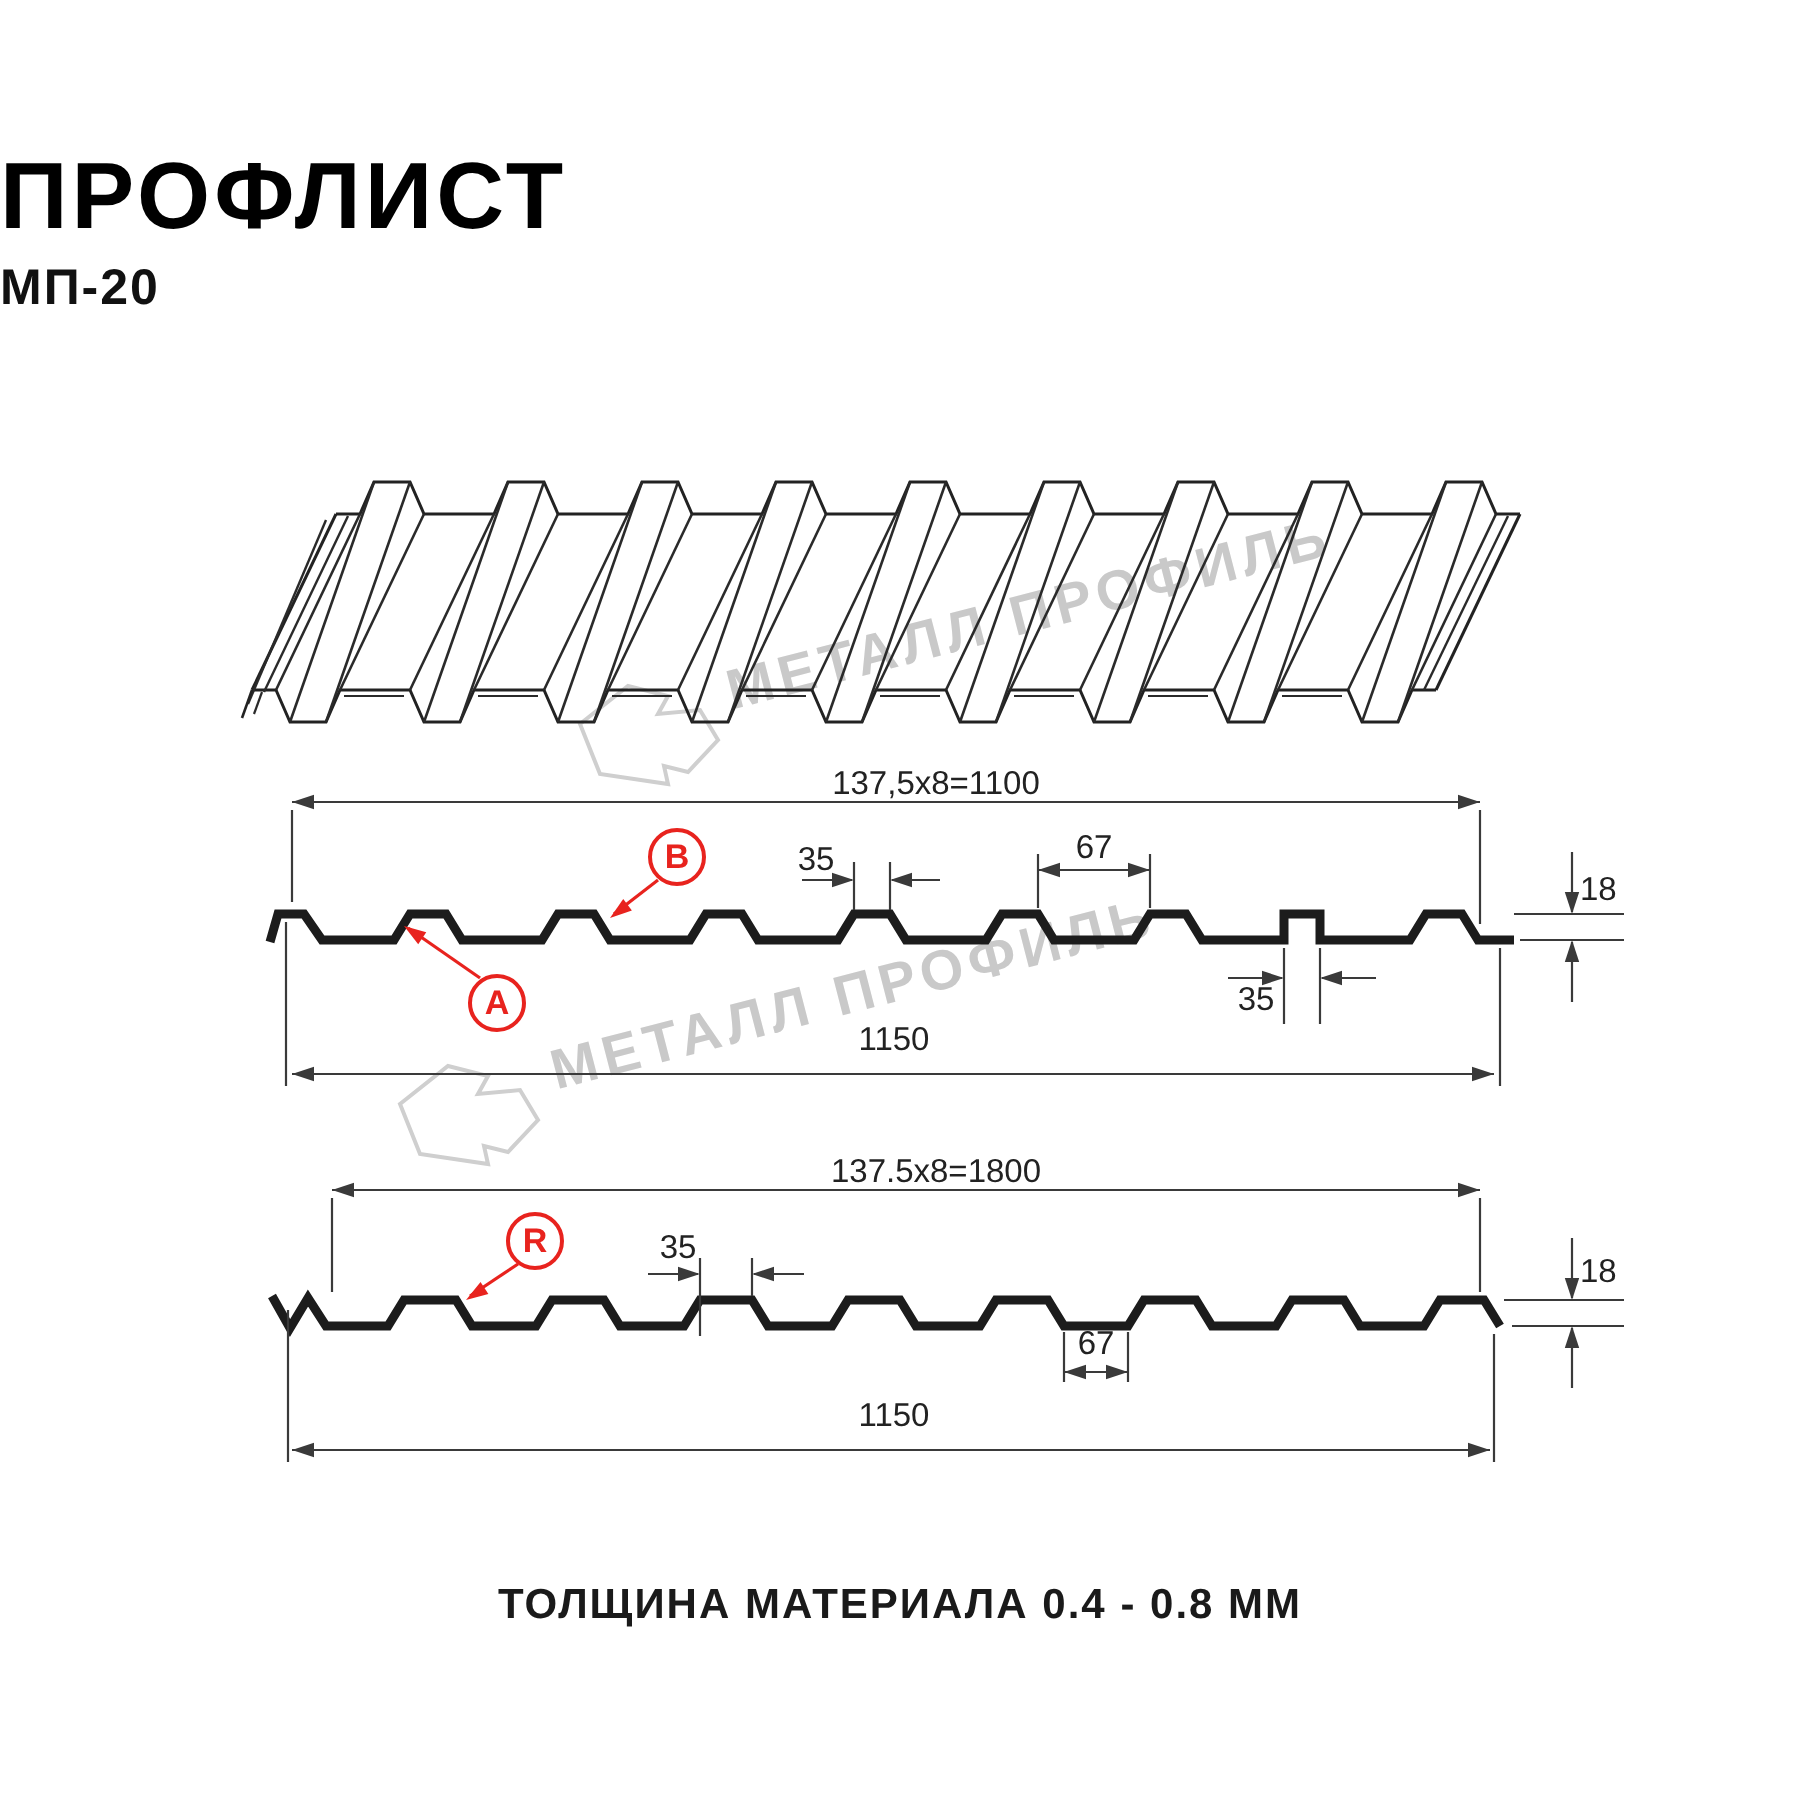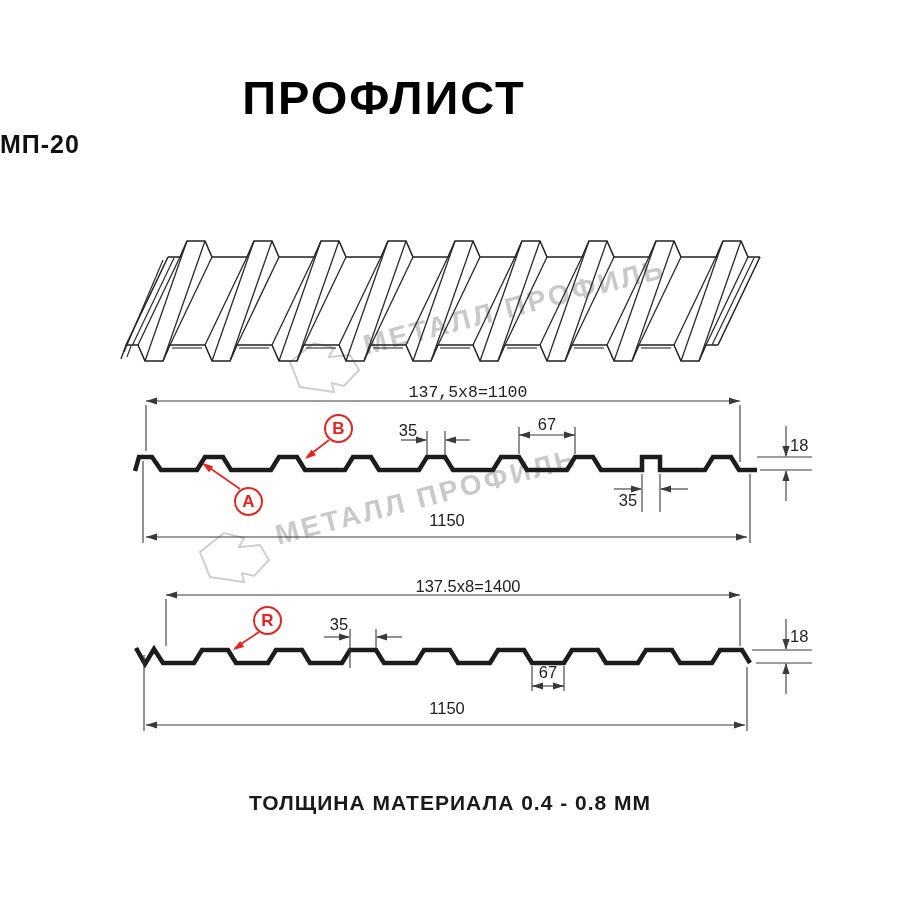--- a/index.html
+++ b/index.html
@@ -2,21 +2,21 @@
 <html><head>
 <meta charset="utf-8">
 <style>
   html,body{margin:0;padding:0;}
   body{
     width:900px;height:900px;position:relative;background:#ffffff;
     font-family:"Liberation Sans",sans-serif;overflow:hidden;
   }
   .abs{position:absolute;}
   #title{
-    left:0;top:70px;width:768px;text-align:center;
+    left:0;top:70px;width:768px;
     font-size:47px;font-weight:800;letter-spacing:2px;color:#000;
   }
   #subtitle{
     left:0;top:130px;width:900px;
     font-size:25px;font-weight:600;letter-spacing:1px;color:#111;
   }
   .wm{
     color:#c9c9c9;font-size:28px;font-weight:700;letter-spacing:3px;
     transform:rotate(-14.5deg);transform-origin:left center;white-space:nowrap;
     user-select:none;
@@ -181,28 +181,28 @@
     <polygon points="0,0 -11,3.6 -11,-3.6" fill="#3a3a3a" transform="translate(745,725) rotate(0)"></polygon>
     <line x1="144" y1="655" x2="144" y2="731" stroke="#3a3a3a" stroke-width="1.1"></line>
     <line x1="747" y1="667" x2="747" y2="731" stroke="#3a3a3a" stroke-width="1.1"></line>
     <line x1="259" y1="632" x2="235" y2="648" stroke="#e8231e" stroke-width="1.6"></line>
     <polygon points="0,0 -11,3.6 -11,-3.6" fill="#e8231e" transform="translate(233,650) rotate(147)"></polygon>
   </svg>
 
 <div class="abs" id="title">ПРОФЛИСТ</div>
 <div class="abs" id="subtitle">МП-20</div>
 
-<div class="dim c" style="left:398px;top:383px;width:140px;font-family:Liberation Mono, monospace;">137,5x8=1100</div>
+<div class="dim c" style="left:398px;top:383px;width:140px;">137,5x8=1100</div>
 <div class="dim c" style="left:395px;top:421px;width:26px;">35</div>
 <div class="dim c" style="left:533px;top:415px;width:28px;">67</div>
 <div class="dim c" style="left:614px;top:491px;width:28px;">35</div>
 <div class="dim" style="left:790px;top:436px;">18</div>
 <div class="dim c" style="left:412px;top:511px;width:70px;">1150</div>
 
-<div class="dim c" style="left:398px;top:577px;width:140px;">137.5x8=1400</div>
+<div class="dim c" style="left:398px;top:577px;width:140px;">137.5x8=1800</div>
 <div class="dim c" style="left:326px;top:615px;width:26px;">35</div>
 <div class="dim c" style="left:534px;top:663px;width:28px;">67</div>
 <div class="dim" style="left:790px;top:627px;">18</div>
 <div class="dim c" style="left:412px;top:699px;width:70px;">1150</div>
 
 <div class="marker" style="left:234px;top:487px;">A</div>
 <div class="marker" style="left:324px;top:414px;">B</div>
 <div class="marker" style="left:253px;top:606px;">R</div>
 
 <div class="abs" id="caption">ТОЛЩИНА МАТЕРИАЛА 0.4 - 0.8 ММ</div>

